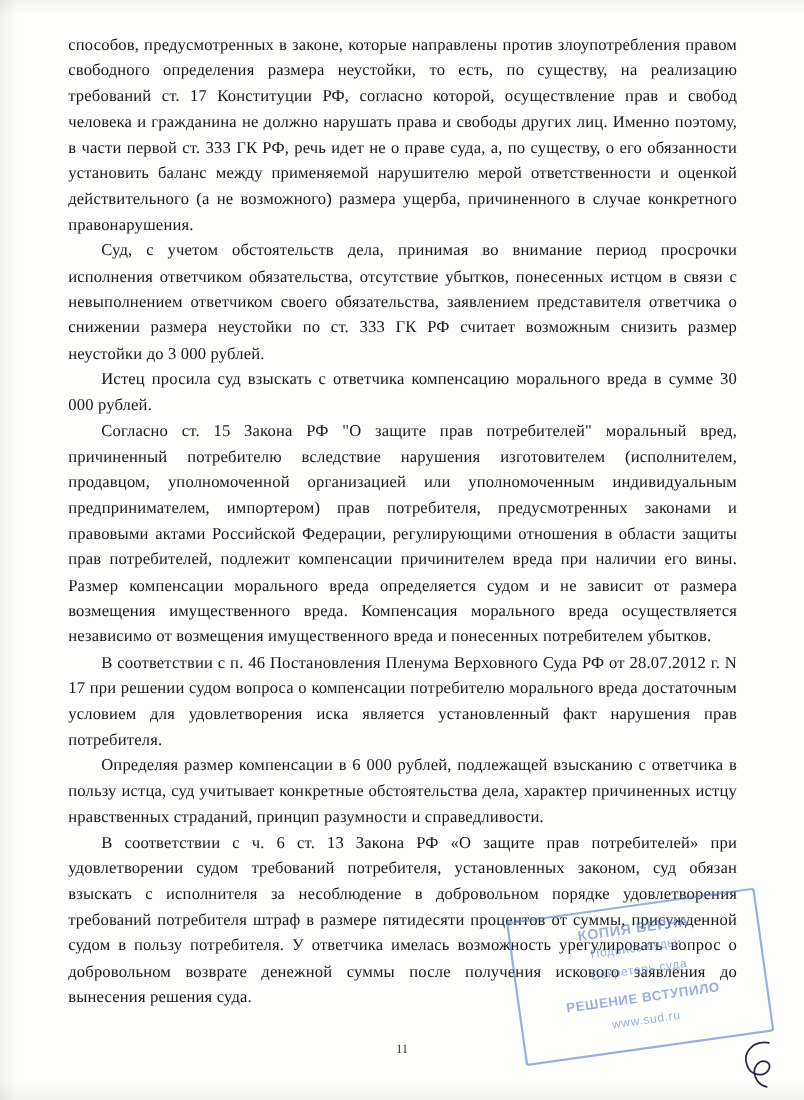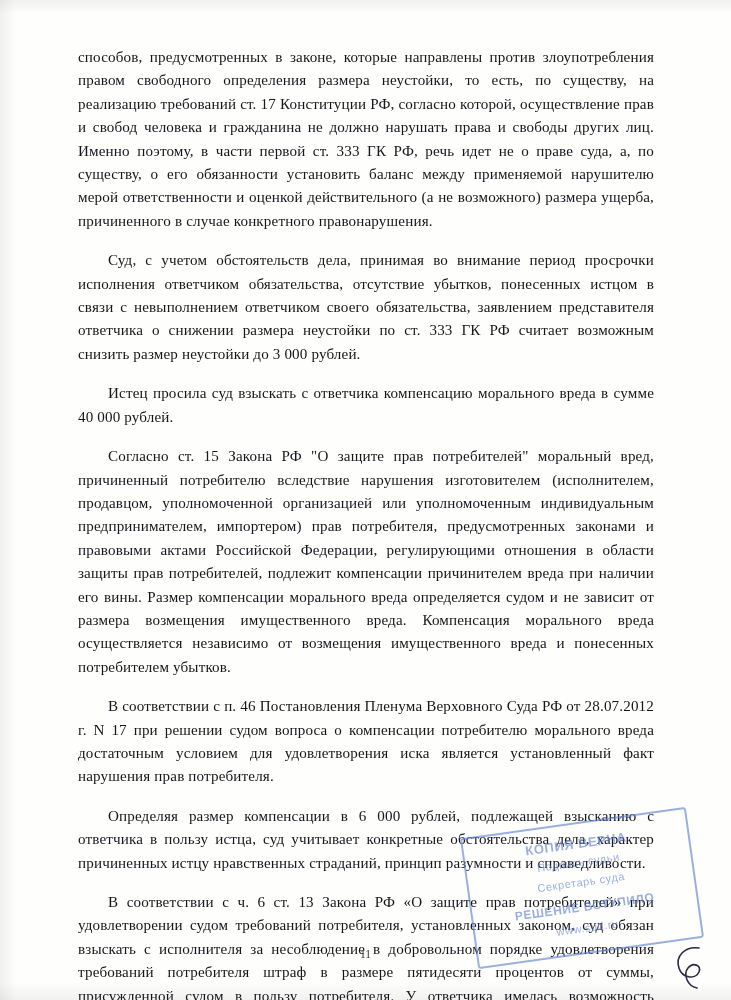--- a/index.html
+++ b/index.html
@@ -21,21 +21,21 @@
     background: #fefefd;
   }
   .page-inner {
     position: absolute;
     left: 62px;
     top: 30px;
     width: 608px;
     height: 910px;
   }
   .doc-text p {
-    margin: 16px;
+    margin: 0;
     font-size: 15.1px;
     line-height: 23.4px;
     text-align: justify;
     text-justify: inter-word;
     text-indent: 30px;
     color: #16161c;
     letter-spacing: 0.15px;
   }
   .doc-text p.no-indent {
     text-indent: 0;
@@ -116,21 +116,21 @@
 <div class="page">
 
   <div class="edge-shade-left"></div>
   <div class="edge-shade-top"></div>
   <div class="edge-shade-bottom"></div>
 
   <div class="page-inner">
     <div class="doc-text">
       <p class="no-indent">способов, предусмотренных в законе, которые направлены против злоупотребления правом свободного определения размера неустойки, то есть, по существу, на реализацию требований ст. 17 Конституции РФ, согласно которой, осуществление прав и свобод человека и гражданина не должно нарушать права и свободы других лиц. Именно поэтому, в части первой ст. 333 ГК РФ, речь идет не о праве суда, а, по существу, о его обязанности установить баланс между применяемой нарушителю мерой ответственности и оценкой действительного (а не возможного) размера ущерба, причиненного в случае конкретного правонарушения.</p>
       <p>Суд, с учетом обстоятельств дела, принимая  во внимание период просрочки исполнения ответчиком обязательства, отсутствие убытков, понесенных истцом в связи с невыполнением ответчиком своего обязательства, заявлением представителя ответчика о снижении размера неустойки по ст. 333 ГК РФ  считает возможным снизить размер неустойки до 3 000 рублей.</p>
-      <p>Истец просила суд взыскать с ответчика компенсацию морального вреда в сумме 40 000 рублей.</p>
+      <p>Истец просила суд взыскать с ответчика компенсацию морального вреда в сумме 30 000 рублей.</p>
       <p>Согласно ст. 15 Закона РФ "О защите прав потребителей" моральный вред, причиненный потребителю вследствие нарушения изготовителем (исполнителем, продавцом, уполномоченной организацией или уполномоченным индивидуальным предпринимателем, импортером) прав потребителя, предусмотренных законами и правовыми актами Российской Федерации, регулирующими отношения в области защиты прав потребителей, подлежит компенсации причинителем вреда при наличии его вины. Размер компенсации морального вреда определяется судом и не зависит от размера возмещения имущественного вреда. Компенсация морального вреда осуществляется независимо от возмещения имущественного вреда и понесенных потребителем убытков.</p>
       <p>В соответствии с п. 46 Постановления Пленума Верховного Суда РФ от 28.07.2012 г. N 17 при решении судом вопроса о компенсации потребителю морального вреда достаточным условием для удовлетворения иска является установленный факт нарушения прав потребителя.</p>
       <p>Определяя размер компенсации в 6 000 рублей, подлежащей взысканию с ответчика в пользу истца, суд учитывает конкретные обстоятельства дела, характер причиненных истцу нравственных страданий, принцип разумности и справедливости.</p>
       <p>В соответствии с ч. 6 ст. 13 Закона РФ «О защите прав потребителей» при удовлетворении судом требований потребителя, установленных законом, суд обязан взыскать с исполнителя за несоблюдение в добровольном порядке удовлетворения требований потребителя штраф в размере пятидесяти процентов от суммы, присужденной судом в пользу потребителя. У ответчика имелась возможность урегулировать вопрос о добровольном возврате денежной суммы после получения искового заявления до вынесения решения суда.</p>
     </div>
   </div>
 
   <div class="stamp">
     <div class="stamp-box"></div>
     <div class="stamp-line l1">КОПИЯ ВЕРНА</div>

